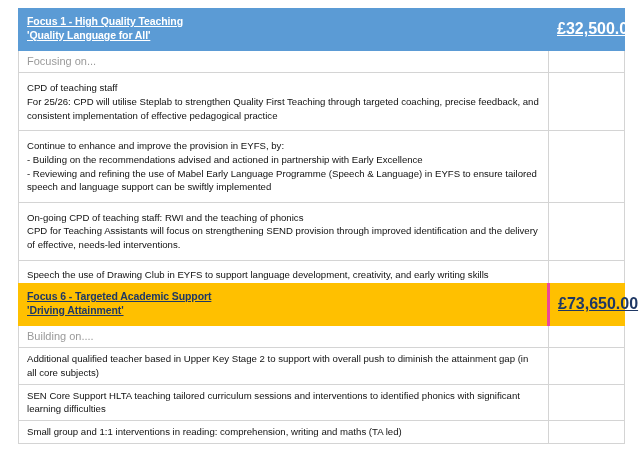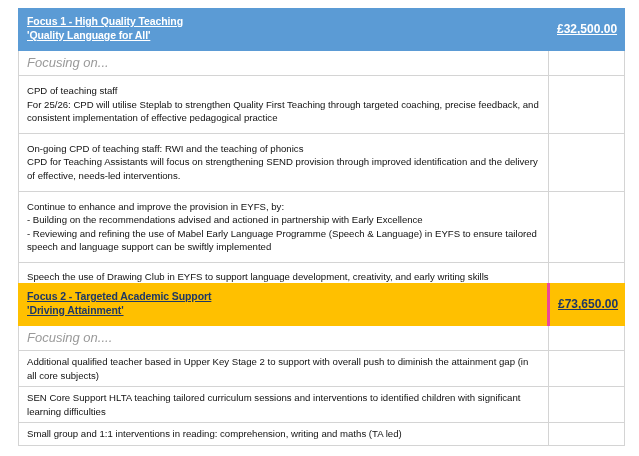--- a/index.html
+++ b/index.html
@@ -53,21 +53,21 @@
     font-size: 10.5px;
     text-decoration: underline;
     white-space: nowrap;
     letter-spacing: -0.1px;
   }
   .hdr-amount {
     padding: 6px 8px;
     text-align: right;
     vertical-align: middle;
     font-weight: bold;
-    font-size: 12px;
+    font-size: 16px;
     text-decoration: underline;
     white-space: nowrap;
   }
 
   
   #focus-1 .hdr-cell,
   #focus-1 .hdr-amount {
     background: #5B9BD5;
     color: #ffffff;
     border: 1px solid #5B9BD5;
@@ -83,22 +83,21 @@
     color: #1F3864;
     border: 1px solid #FFC000;
   }
   #focus-2 .hdr-amount {
     border-left: 3px solid #ec4899;
   }
 
   
   .focusing-cell {
     padding: 4px 8px 4px 8px;
-    font-style: italic;
-    font-size: 13px;
+    font-size: 11px;
     color: #9a9a9a;
     border: 1px solid #d4d4d4;
     border-top: none;
     background: #ffffff;
     line-height: 1.25;
   }
   .focusing-amount {
     border: 1px solid #d4d4d4;
     border-top: none;
     background: #ffffff;
@@ -152,67 +151,67 @@
           <td class="focusing-amount"></td>
         </tr>
 
         <tr class="spacer-tall">
           <td class="body-cell">CPD of teaching staff
 For 25/26: CPD will utilise Steplab to strengthen Quality First Teaching through targeted coaching, precise feedback, and consistent implementation of effective pedagogical practice</td>
           <td class="body-amount"></td>
         </tr>
 
         <tr class="spacer-tall">
-          <td class="body-cell">On-going CPD of teaching staff: RWI and the teaching of phonics
-CPD for Teaching Assistants will focus on strengthening SEND provision through improved identification and the delivery of effective, needs-led interventions.</td>
-          <td class="body-amount"></td>
-        </tr>
-
-        <tr class="spacer-tall">
           <td class="body-cell">Continue to enhance and improve the provision in EYFS, by:
 - Building on the recommendations advised and actioned in partnership with Early Excellence
 - Reviewing and refining the use of Mabel Early Language Programme (Speech &amp; Language) in EYFS to ensure tailored speech and language support can be swiftly implemented</td>
+          <td class="body-amount"></td>
+        </tr>
+
+        <tr class="spacer-tall">
+          <td class="body-cell">On-going CPD of teaching staff: RWI and the teaching of phonics
+CPD for Teaching Assistants will focus on strengthening SEND provision through improved identification and the delivery of effective, needs-led interventions.</td>
           <td class="body-amount"></td>
         </tr>
 
         <tr>
           <td class="body-cell">Speech the use of Drawing Club in EYFS to support language development, creativity, and early writing skills</td>
           <td class="body-amount"></td>
         </tr>
       </tbody>
     </table>
   </div>
 
   <div class="focus-block" id="focus-2">
     <table class="focus-table">
       <colgroup>
           <col class="c-main">
           <col class="c-amount">
         </colgroup>
       <tbody>
         <tr>
           <td class="hdr-cell">
-            <div class="hdr-title-line">Focus 2 - Targeted Academic Support</div>
+            <div class="hdr-title-line">Focus 6 - Targeted Academic Support</div>
             <div class="hdr-title-line">'Driving Attainment'</div>
           </td>
           <td class="hdr-amount">£73,650.00</td>
         </tr>
 
         <tr>
-          <td class="focusing-cell">Focusing on....</td>
+          <td class="focusing-cell">Building on....</td>
           <td class="focusing-amount"></td>
         </tr>
 
         <tr>
           <td class="body-cell">Additional qualified teacher based in Upper Key Stage 2 to support with overall push to diminish the attainment gap (in all core subjects)</td>
           <td class="body-amount"></td>
         </tr>
 
         <tr>
-          <td class="body-cell">SEN Core Support HLTA teaching tailored curriculum sessions and interventions to identified children with significant learning difficulties</td>
+          <td class="body-cell">SEN Core Support HLTA teaching tailored curriculum sessions and interventions to identified phonics with significant learning difficulties</td>
           <td class="body-amount"></td>
         </tr>
 
 
         <tr>
           <td class="body-cell">Small group and 1:1 interventions in reading: comprehension, writing and maths (TA led)</td>
           <td class="body-amount"></td>
         </tr>
 
       </tbody>

